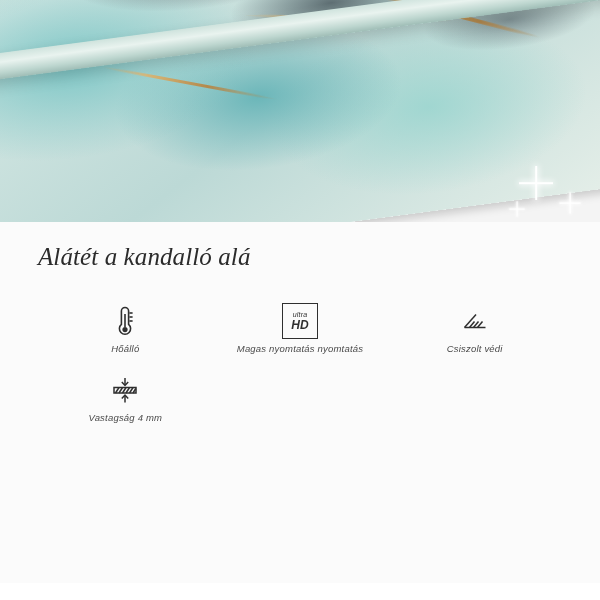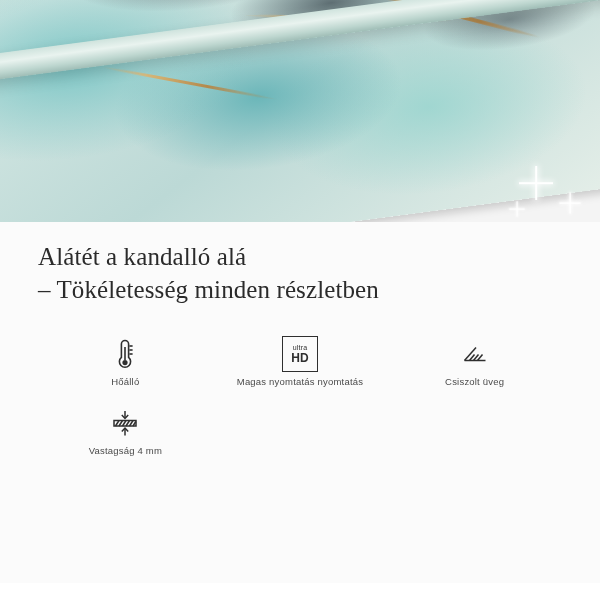--- a/index.html
+++ b/index.html
@@ -14,20 +14,21 @@
     overflow: hidden;
   }
 
   .page {
     position: relative;
     width: 600px;
     height: 583px;
     background: #fbfbfb;
     box-sizing: border-box;
     overflow: hidden;
+    font-style: italic;
   }
 
   
   .hero {
     position: relative;
     width: 600px;
     height: 222px;
     background: #f7f7f7;
     overflow: hidden;
   }
@@ -219,21 +220,20 @@
     <div class="glass-edge"></div>
     <div class="sparkle sp1"></div>
     <div class="sparkle sp2"></div>
     <div class="sparkle sp3"></div>
   </div>
 
   <div class="content">
 
     <h1 class="headline">
       <span>Alátét a kandalló alá</span>
-      <span class="line2">– Tökéletesség minden részletben</span>
     </h1>
 
 
     <div class="features">
 
       <div class="feature">
         <div class="feature-icon">
           <svg width="42" height="42" viewBox="0 0 42 42" fill="none" stroke="#2f2f2f" stroke-width="1.6">
             <path d="M21 7.5a3.6 3.6 0 0 0-3.6 3.6v13.2a5.6 5.6 0 1 0 7.2 0V11.1A3.6 3.6 0 0 0 21 7.5z"></path>
             <line x1="21" y1="14" x2="21" y2="27"></line>
@@ -261,21 +261,21 @@
       <div class="feature">
         <div class="feature-icon">
           <svg width="42" height="42" viewBox="0 0 42 42" fill="none" stroke="#2f2f2f" stroke-width="1.5">
             <path d="M10.5 27.5h21L31.5 27.5"></path>
             <path d="M10.5 27.5L22 14.5"></path>
             <line x1="15.5" y1="27.5" x2="20.5" y2="21.5"></line>
             <line x1="19.5" y1="27.5" x2="24.5" y2="21.5"></line>
             <line x1="23.5" y1="27.5" x2="28.5" y2="21.5"></line>
           </svg>
         </div>
-        <div class="feature-label">Csiszolt üveg</div>
+        <div class="feature-label">Csiszolt védi</div>
       </div>
 
       <div class="feature">
         <div class="feature-icon">
           <svg width="42" height="42" viewBox="0 0 42 42" fill="none" stroke="#2f2f2f" stroke-width="1.5">
             <line x1="21" y1="9" x2="21" y2="16"></line>
             <polyline points="17.8,13 21,16.4 24.2,13"></polyline>
             <rect x="10" y="18.5" width="22" height="5.5"></rect>
             <line x1="11.5" y1="24" x2="15" y2="18.5"></line>
             <line x1="15" y1="24" x2="18.5" y2="18.5"></line>

